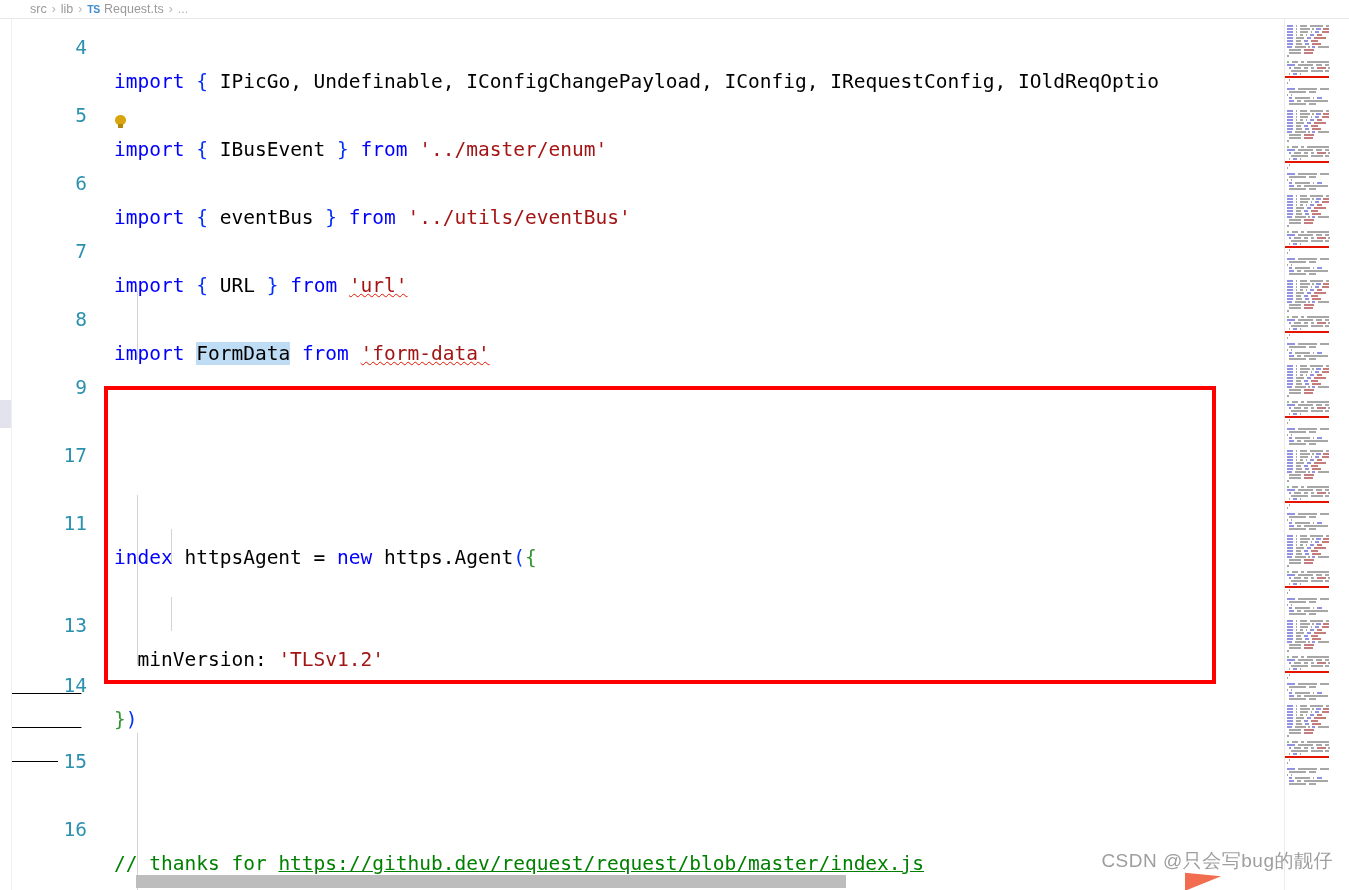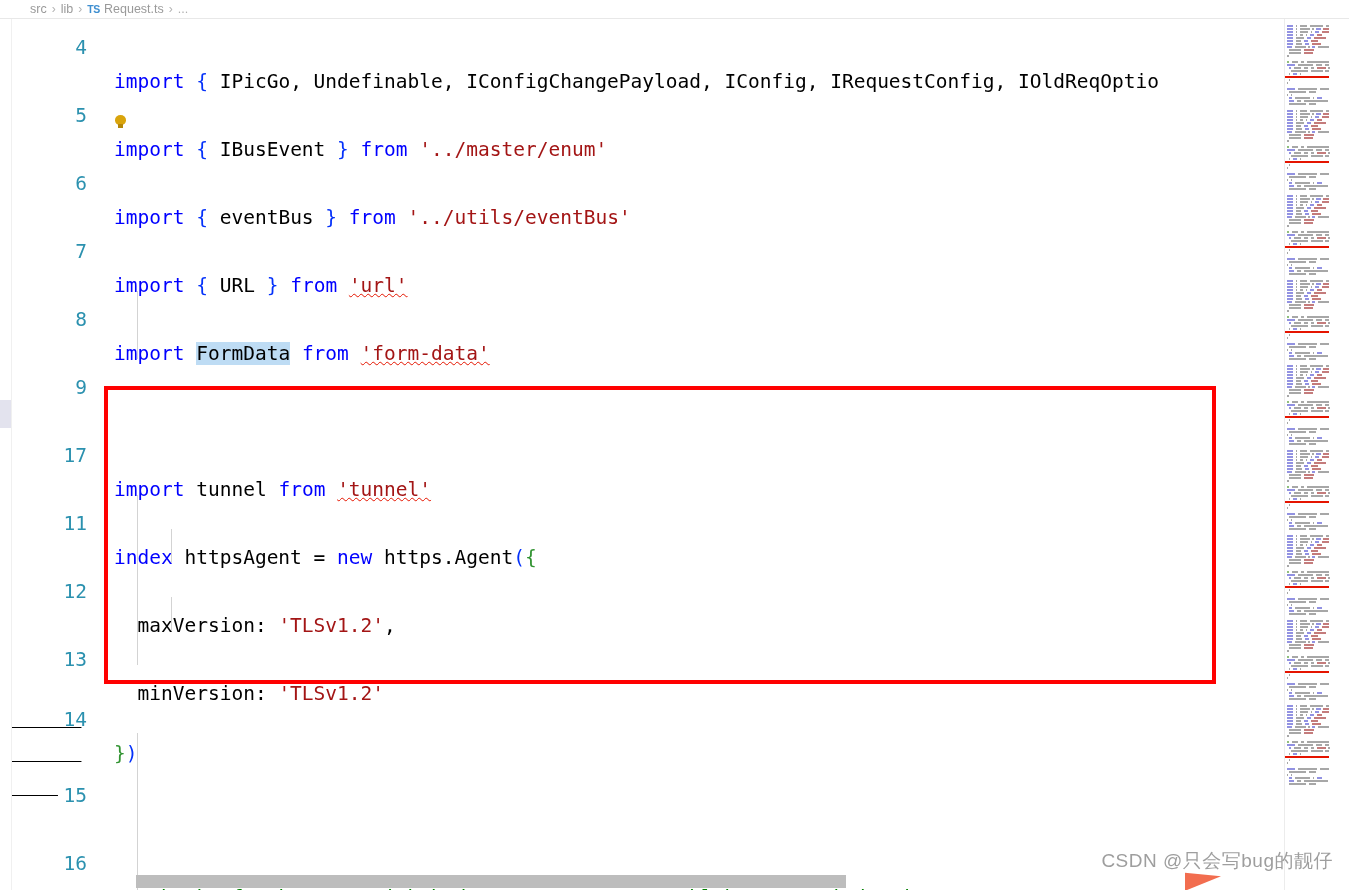--- a/index.html
+++ b/index.html
@@ -271,32 +271,27 @@
       <span class="ln">8</span>
       <span class="lc"><span class="kw">import</span> <span class="ident sel">FormData</span> <span class="kw">from</span> <span class="str squig">'form-data'</span></span>
     </div>
 
     <div class="code-line" style="top:148px;">
       <span class="ln">9</span>
     </div>
 
     <div class="code-line" style="top:182px;">
       <span class="ln">17</span>
-      <span class="lc"><span class="kw">import</span> <span class="ident">tunnel</span> <span class="kw">from</span> <span class="str squig">'tunnel'</span></span>
     </div>
 
     <div class="code-line" style="top:216px;">
       <span class="ln">11</span>
       <span class="lc"><span class="kw">index</span> <span class="ident">httpsAgent</span> <span class="punc">=</span> <span class="kw">new</span> <span class="ident">https.Agent</span><span class="br1">(</span><span class="br2">{</span></span>
     </div>
 
-    <div class="code-line" style="top:250px;">
-      <span class="ln">12</span>
-      <span class="lc"><span class="ident">  maxVersion: </span><span class="str">'TLSv1.2'</span><span class="punc">,</span></span>
-    </div>
 
     <div class="code-line" style="top:284px;">
       <span class="ln">13</span>
       <span class="lc"><span class="ident">  minVersion: </span><span class="str">'TLSv1.2'</span></span>
     </div>
 
     <div class="code-line" style="top:310px;text-decoration:underline;">
       <span class="ln">14</span>
       <span class="lc"><span class="br2">}</span><span class="br1">)</span></span>
     </div>

